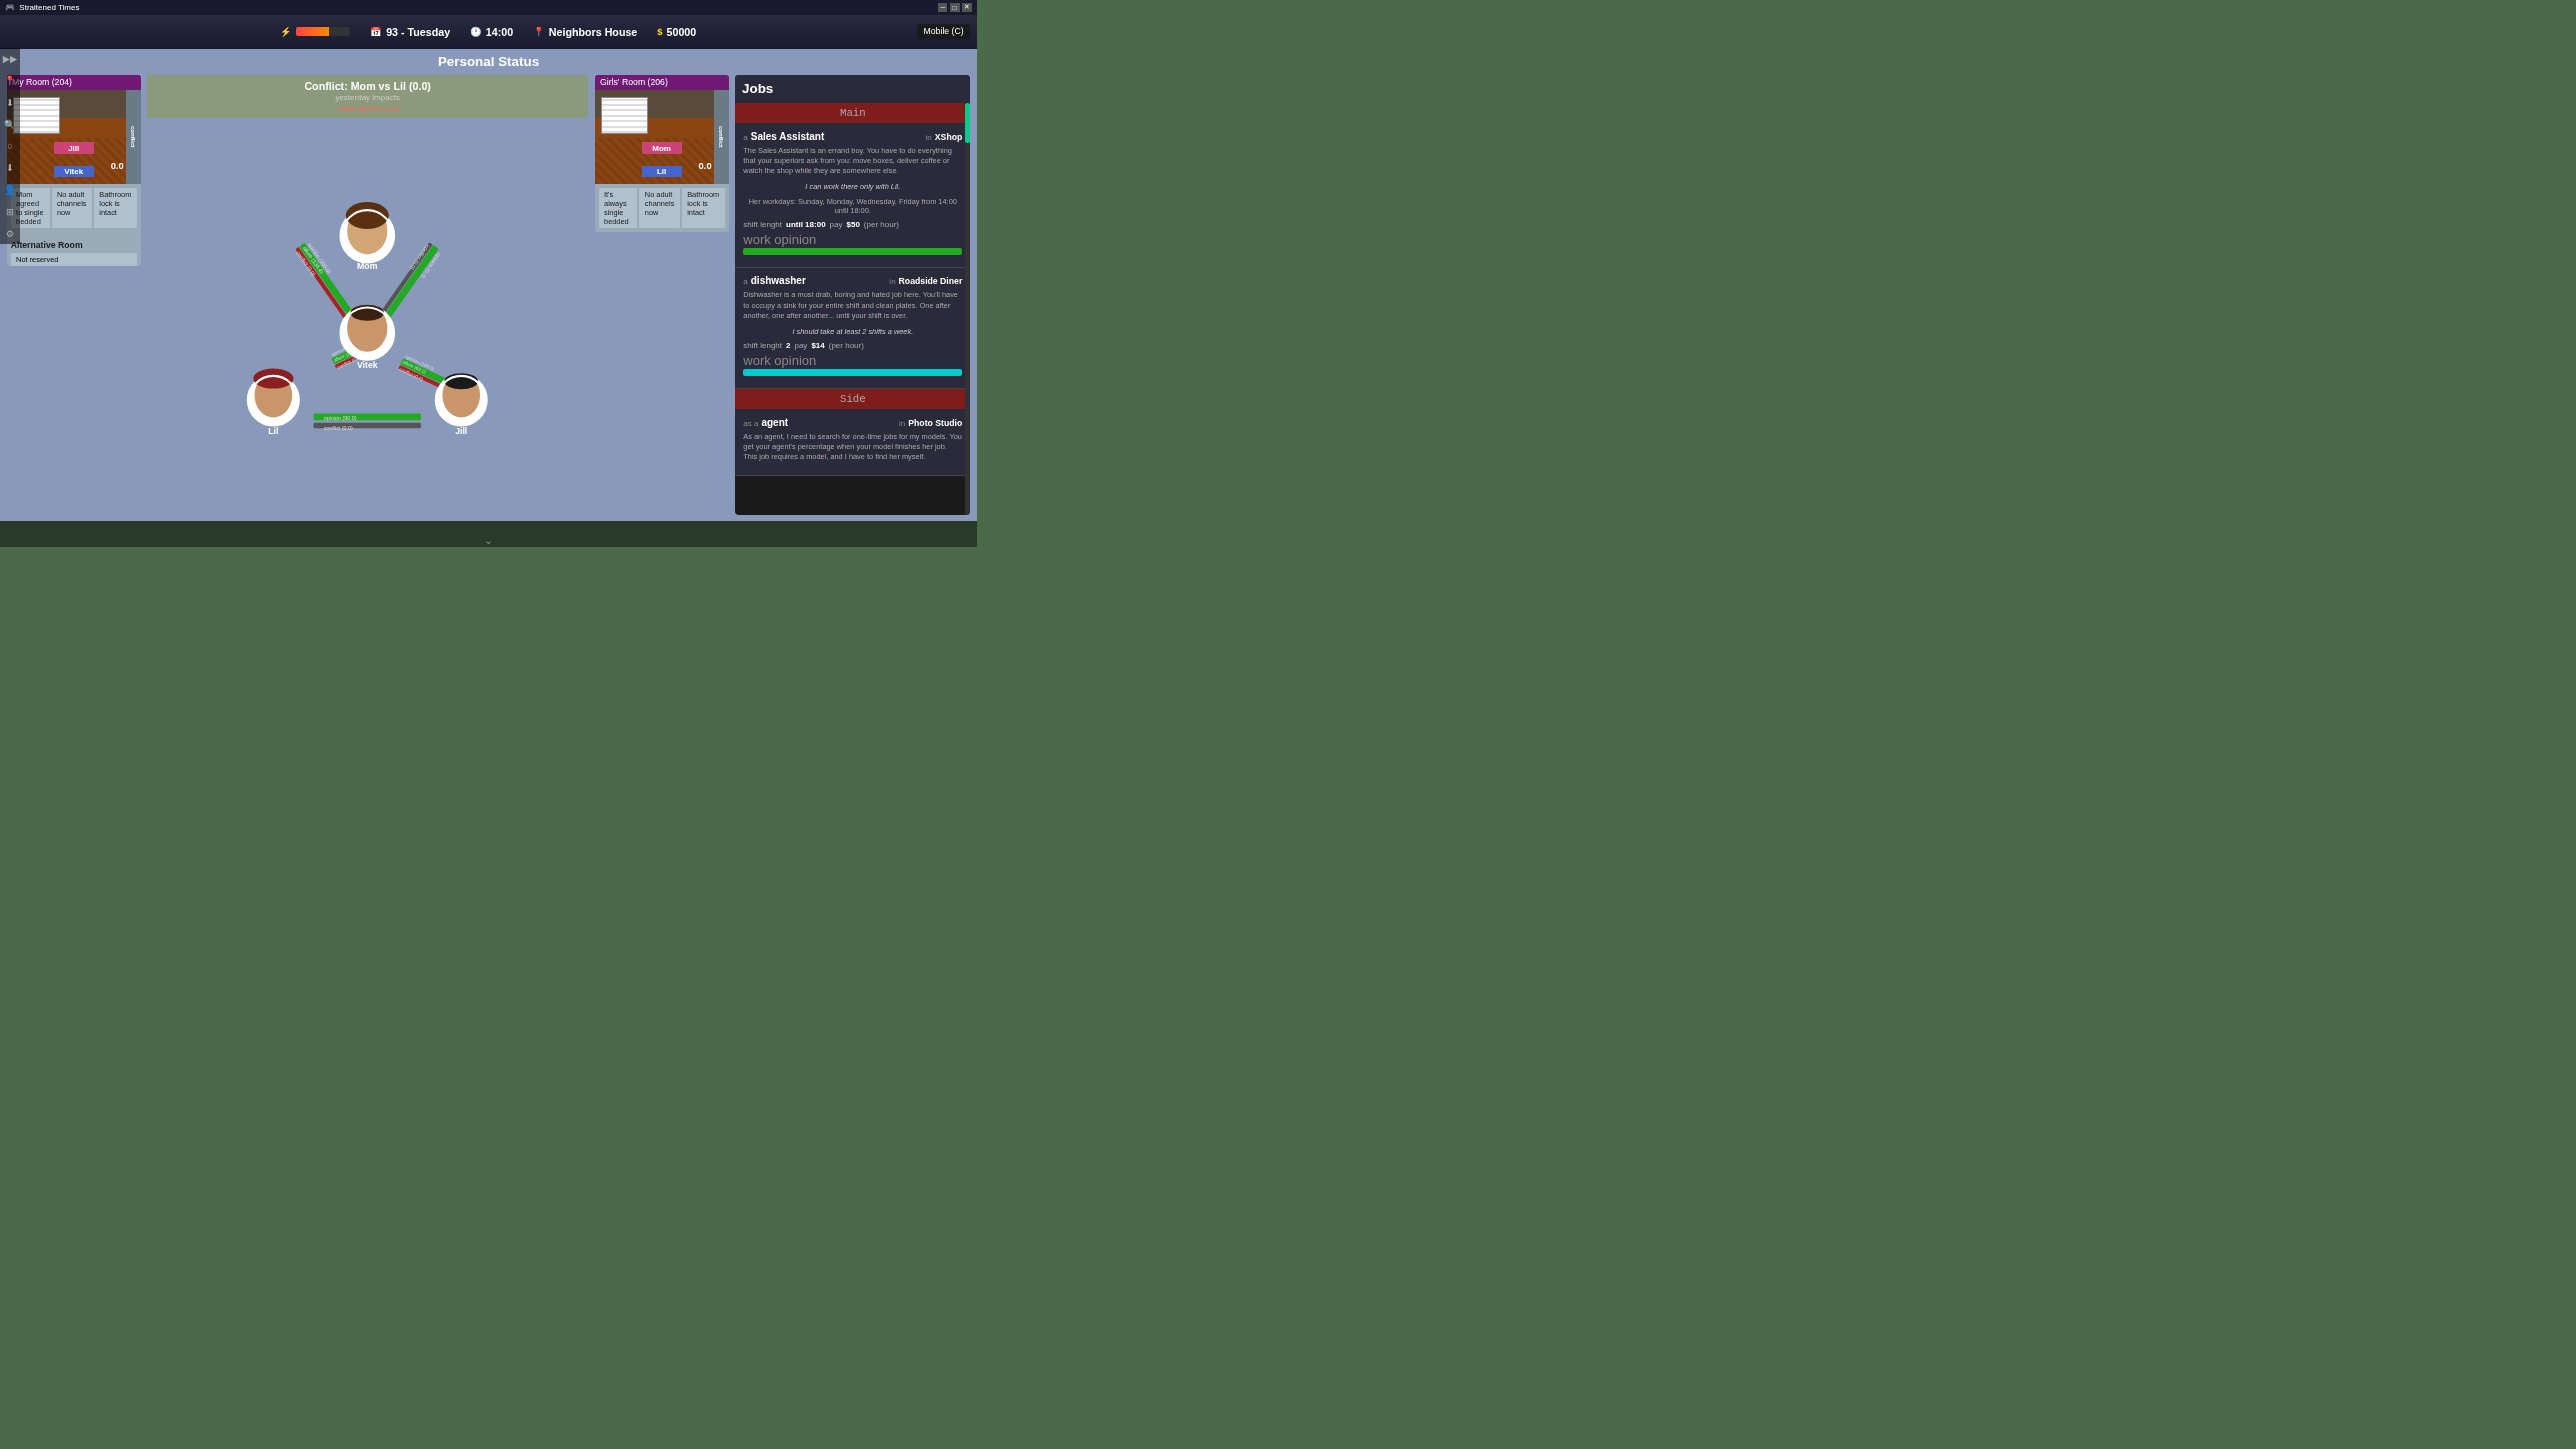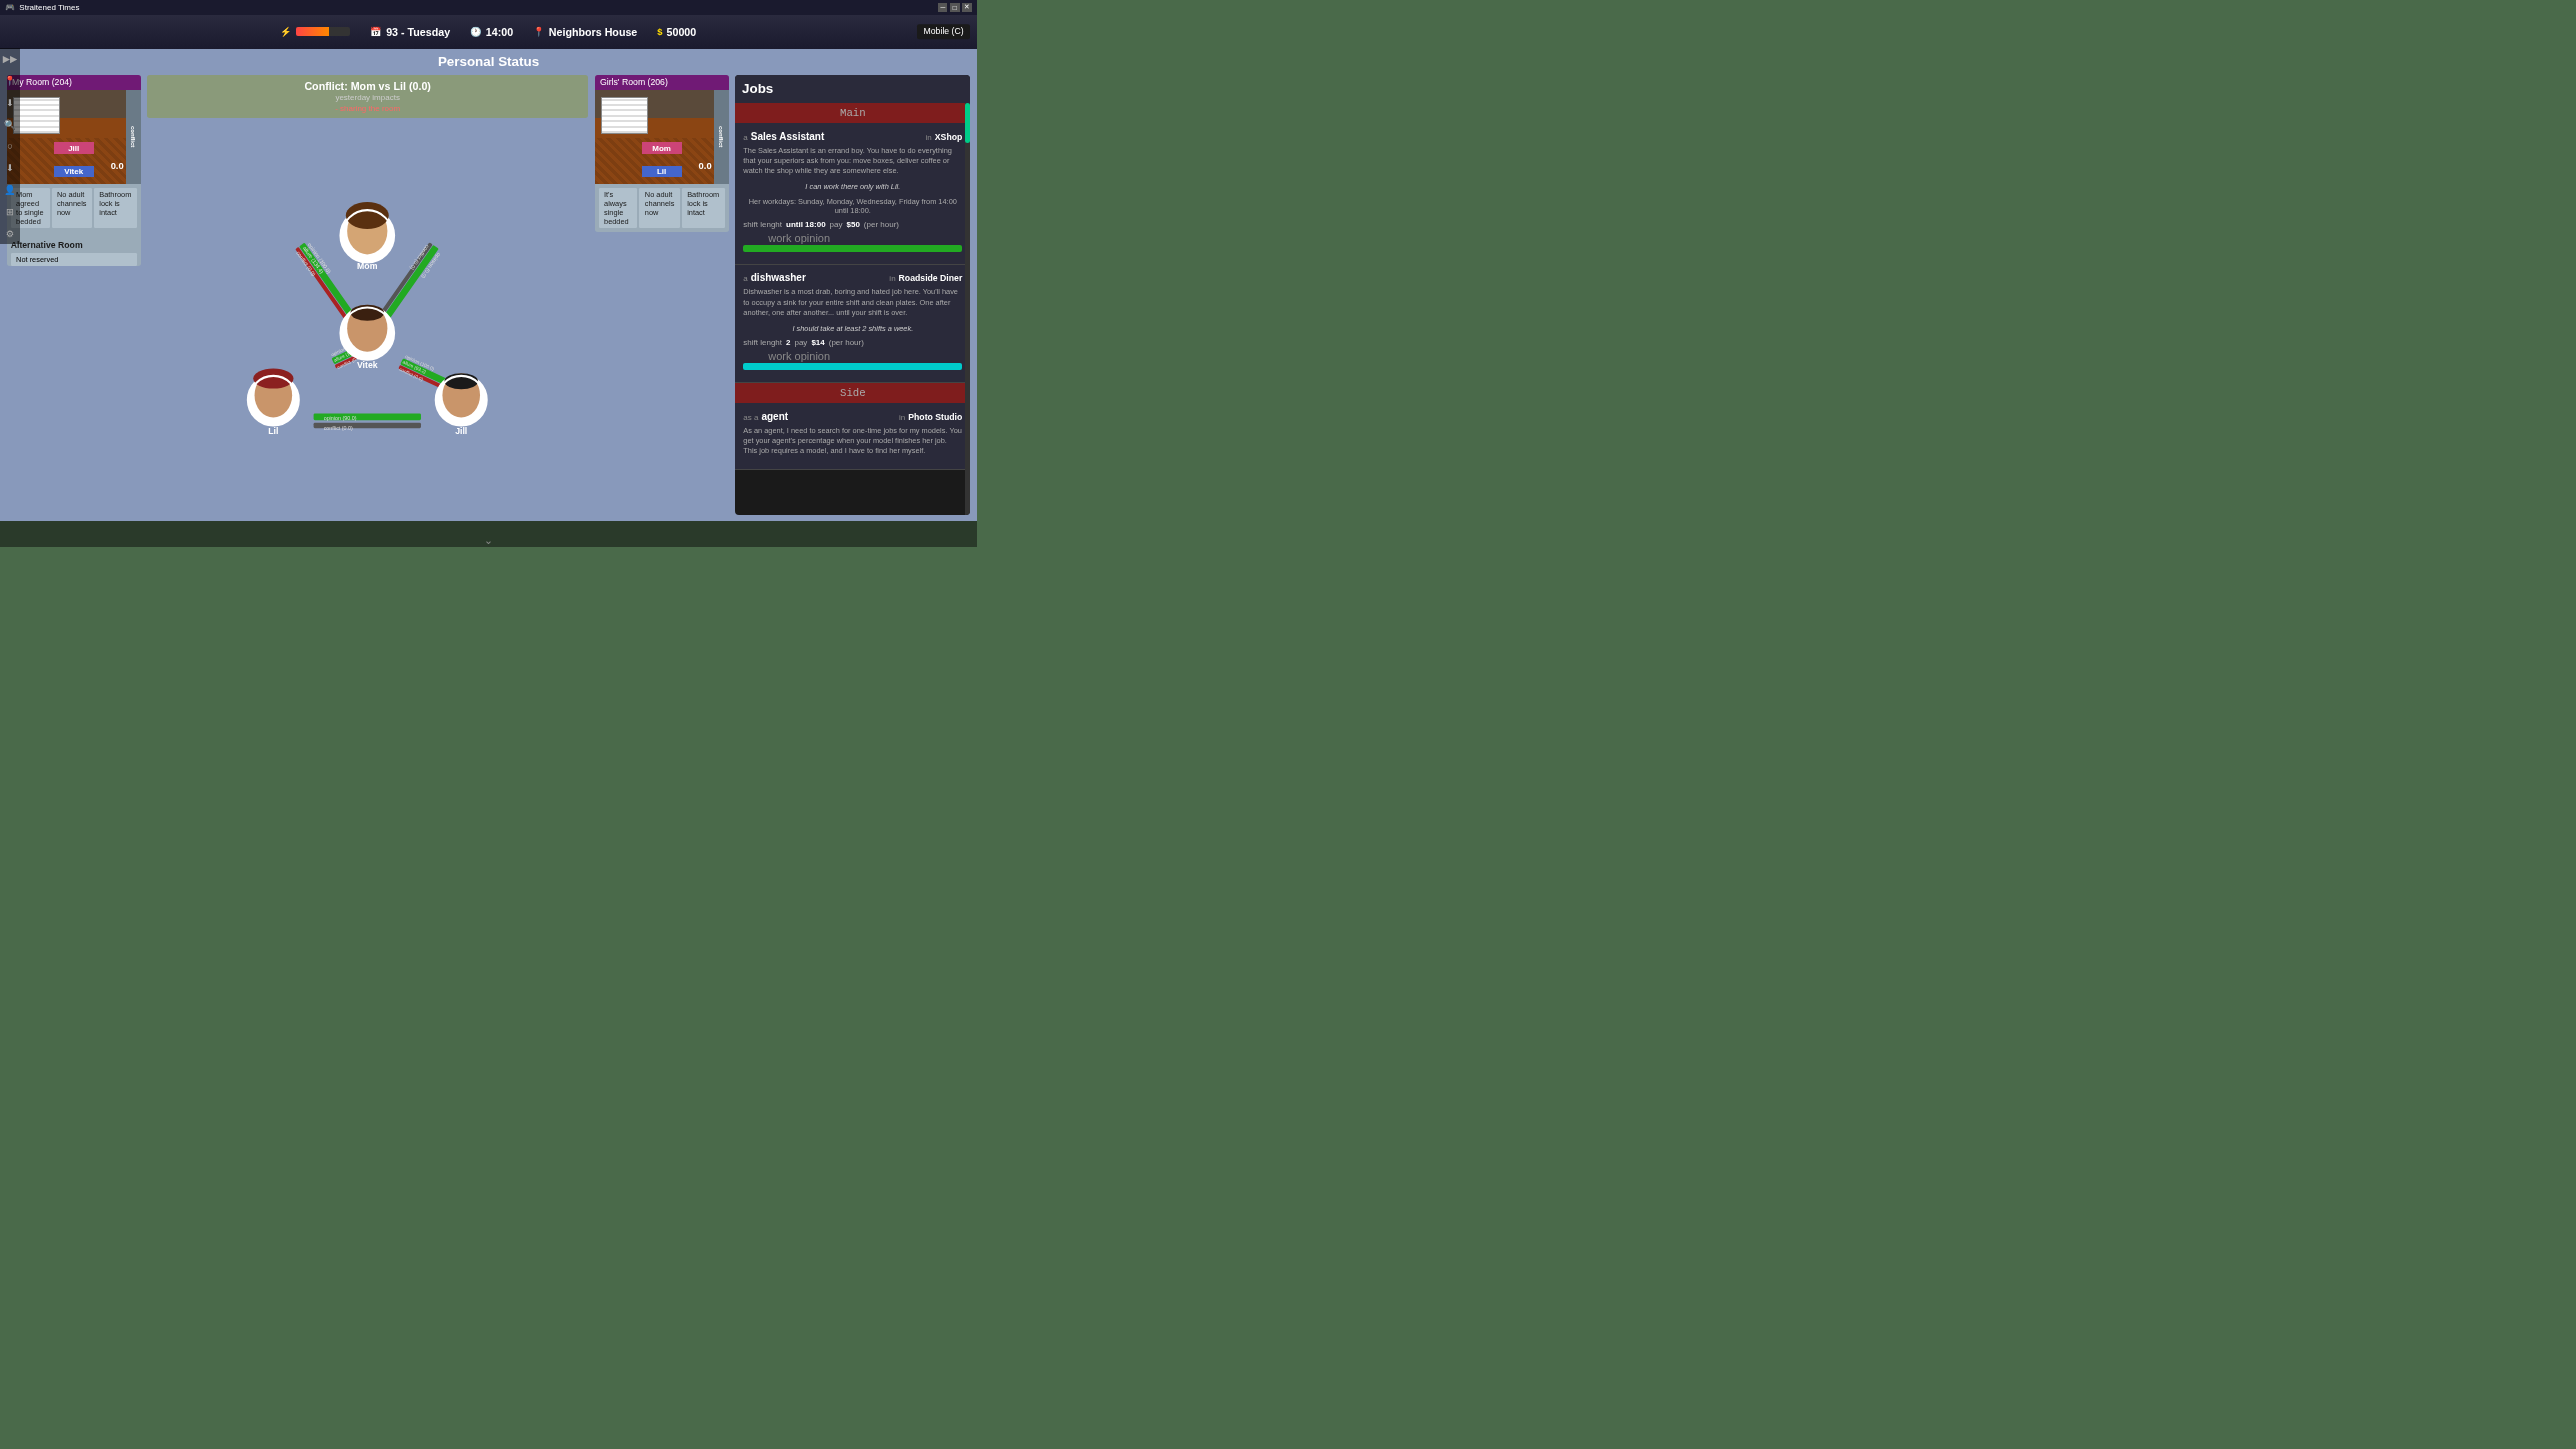--- a/index.html
+++ b/index.html
@@ -416,21 +416,21 @@
       align-items: center;
       gap: 4px;
       font-size: 8px;
       color: #aaaaaa;
       margin-bottom: 2.7px;
     }
 
     .job-shift-until { color: white; font-weight: bold; }
     .job-shift-pay { color: white; font-weight: bold; }
 
-    .work-opinion-label { color: #888; font-size: 11px; margin-bottom: 1.3px; margin-left: 25px; }
+    .work-opinion-label { color: #888; font-size: 13px; margin-bottom: 1.3px; }
 
     .work-opinion-bar {
       height: 6.7px;
       border-radius: 2px;
       margin-bottom: 5.4px;
     }
 
     .wob-green { background: #22aa22; width: 100%; }
     .wob-cyan { background: #00cccc; width: 100%; }
 

